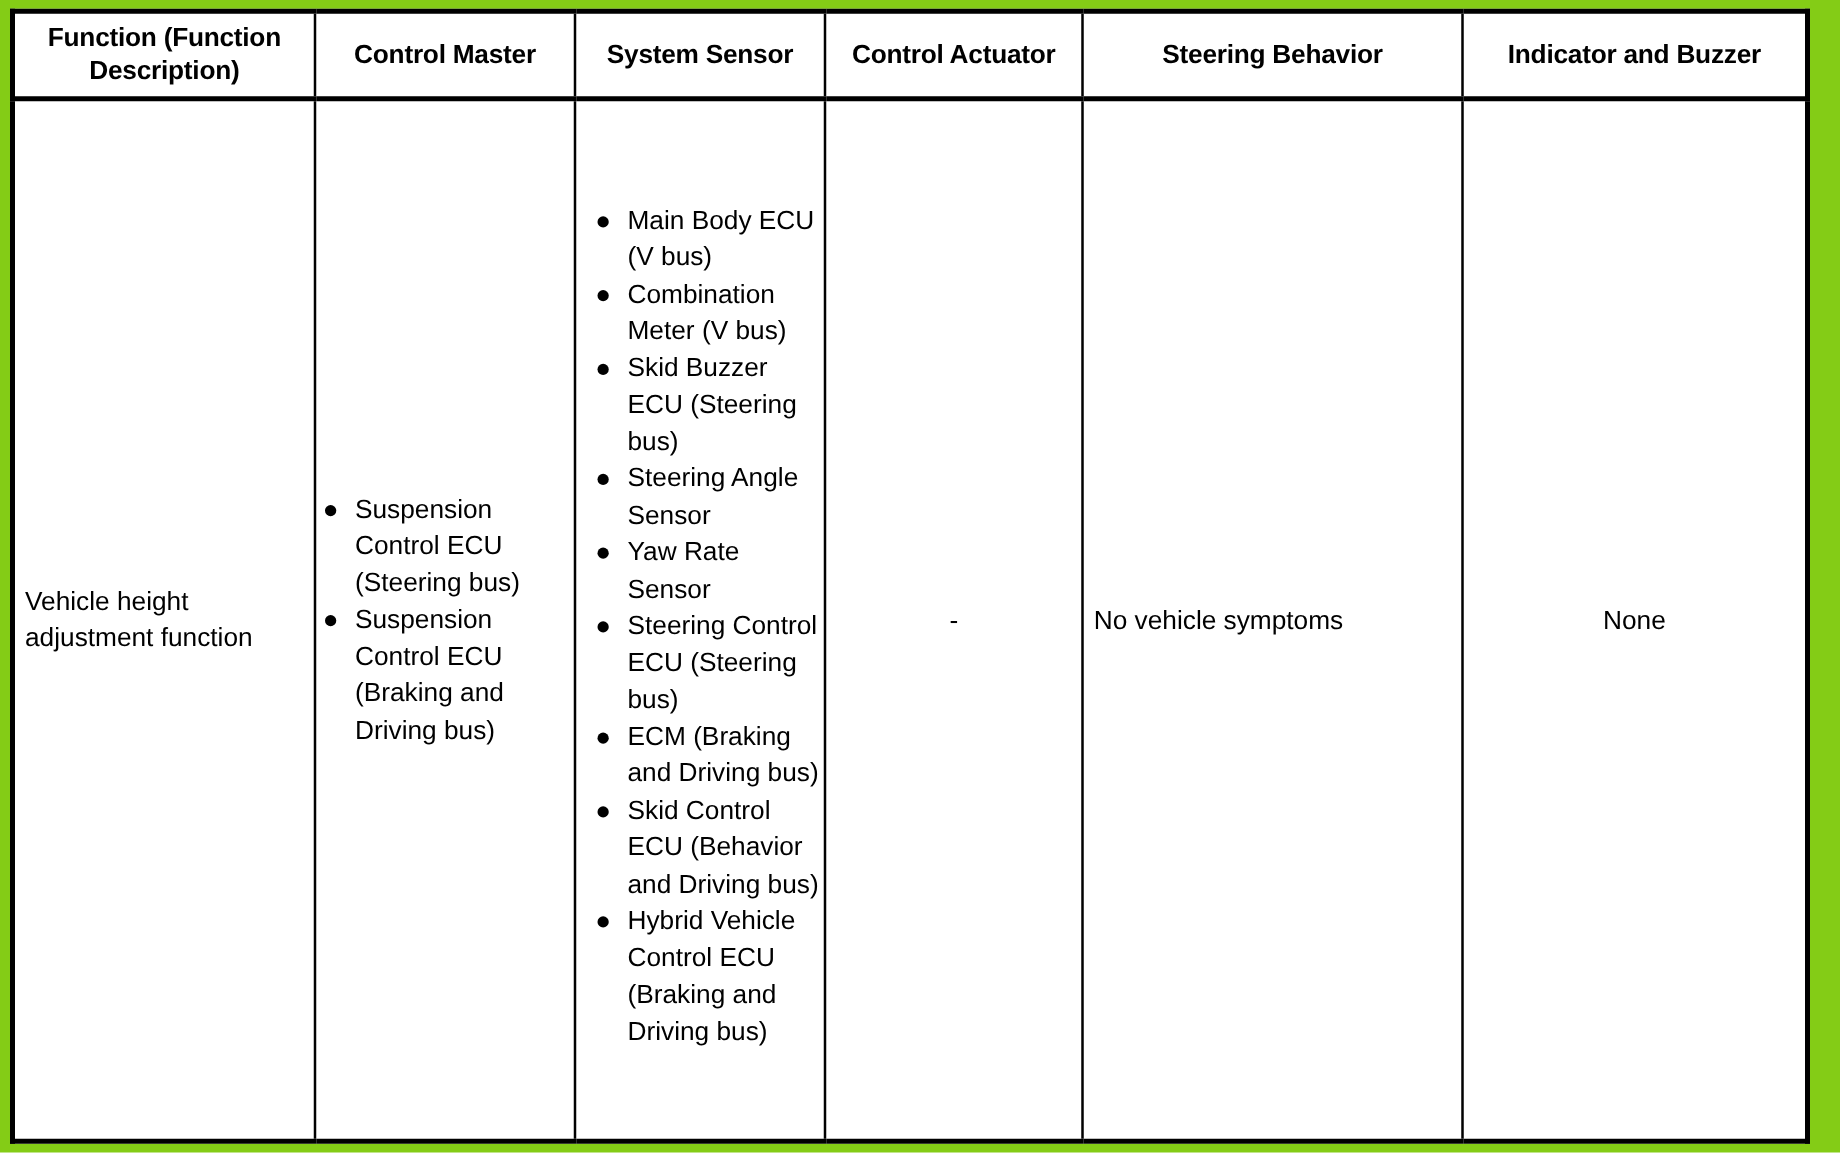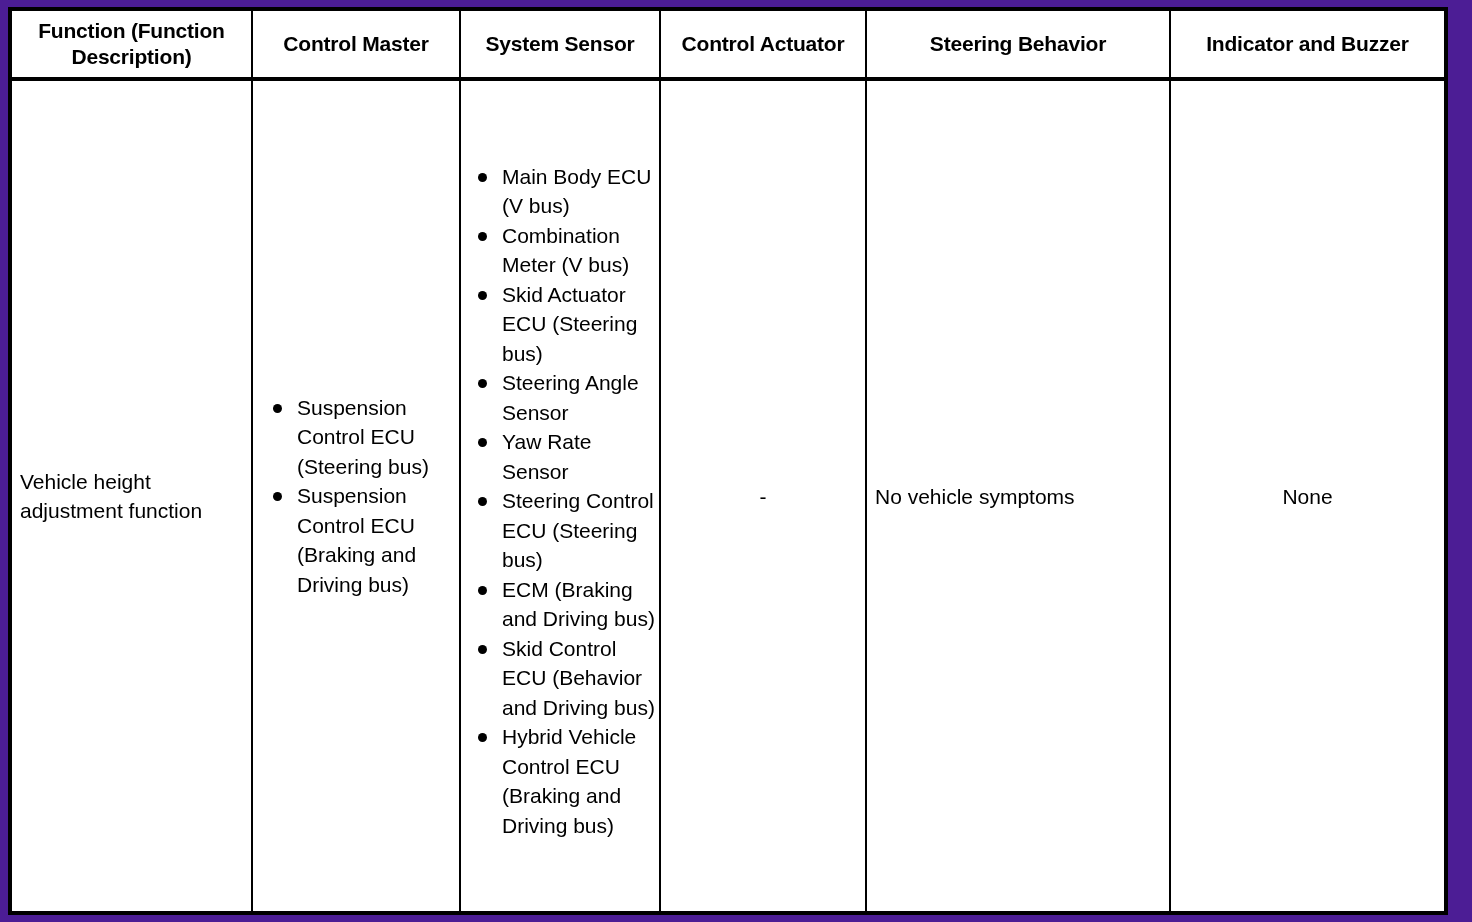--- a/index.html
+++ b/index.html
@@ -12,21 +12,21 @@
     height: 922px;
     font-family: "Liberation Sans", sans-serif;
     color: #000000;
     overflow: hidden;
   }
 
   #page {
     position: relative;
     width: 1472px;
     height: 922px;
-    background: #4c1d95;
+    background: #84cc16;
   }
 
   table.spec {
     position: absolute;
     left: 8px;
     top: 7px;
     width: 1436px;
     border-collapse: collapse;
     table-layout: fixed;
     background: #ffffff;
@@ -97,21 +97,21 @@
     left: 2px;
     top: 11px;
     width: 9px;
     height: 9px;
     border-radius: 50%;
     background: #000;
   }
 
   
   .master-wrap {
-    padding-left: 18px;
+    padding-left: 5px;
     padding-right: 4px;
   }
   
   .system-wrap {
     padding-left: 15px;
     padding-right: 2px;
   }
   td.top-align { vertical-align: top; }
   td.top-align .system-wrap { padding-top: 10px; }
 </style>
@@ -155,21 +155,21 @@
               <li>Suspension Control ECU (Braking and Driving bus)</li>
             </ul>
           </div>
         </td>
 
         <td class="top-align">
           <div class="system-wrap">
             <ul class="bullets">
               <li>Main Body ECU (V bus)</li>
               <li>Combination Meter (V bus)</li>
-              <li>Skid Actuator ECU (Steering bus)</li>
+              <li>Skid Buzzer ECU (Steering bus)</li>
               <li>Steering Angle Sensor</li>
               <li>Yaw Rate Sensor</li>
               <li>Steering Control ECU (Steering bus)</li>
               <li>ECM (Braking and Driving bus)</li>
               <li>Skid Control ECU (Behavior and Driving bus)</li>
               <li>Hybrid Vehicle Control ECU (Braking and Driving bus)</li>
             </ul>
           </div>
         </td>
 

